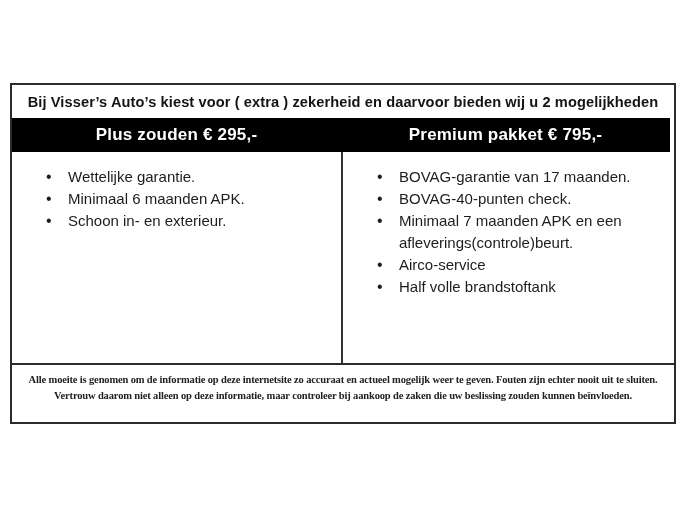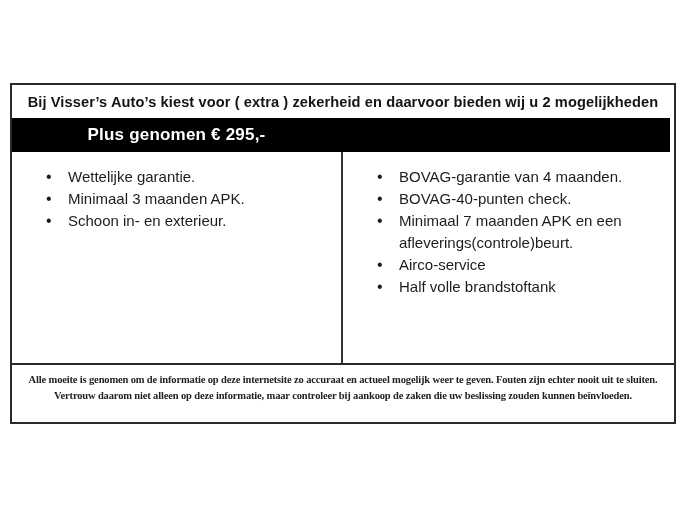--- a/index.html
+++ b/index.html
@@ -101,34 +101,35 @@
   }
 </style>
 </head>
 <body>
 
 <div class="doc-table">
 
   <div class="title-row">Bij Visser’s Auto’s kiest voor ( extra ) zekerheid en daarvoor bieden wij u 2 mogelijkheden</div>
 
   <div class="bar-row">
-    <div class="bar-cell">Plus genomen € 295,-</div>
+    <div class="bar-cell">Plus zouden € 295,-</div>
+    <div class="bar-cell">Premium pakket € 795,-</div>
   </div>
 
   <div class="content-row">
     <div class="content-cell left">
       <ul class="bullets">
         <li>Wettelijke garantie.</li>
-        <li>Minimaal 3 maanden APK.</li>
+        <li>Minimaal 6 maanden APK.</li>
         <li>Schoon in- en exterieur.</li>
       </ul>
     </div>
     <div class="content-cell">
       <ul class="bullets">
-        <li>BOVAG-garantie van 4 maanden.</li>
+        <li>BOVAG-garantie van 17 maanden.</li>
         <li>BOVAG-40-punten check.</li>
         <li>Minimaal 7 maanden APK en een afleverings(controle)beurt.</li>
         <li>Airco-service</li>
         <li>Half volle brandstoftank</li>
       </ul>
     </div>
   </div>
 
   <div class="disclaimer-row">Alle moeite is genomen om de informatie op deze internetsite zo accuraat en actueel mogelijk weer te geven. Fouten zijn echter nooit uit te sluiten. Vertrouw daarom niet alleen op deze informatie, maar controleer bij aankoop de zaken die uw beslissing zouden kunnen beïnvloeden.</div>
 

